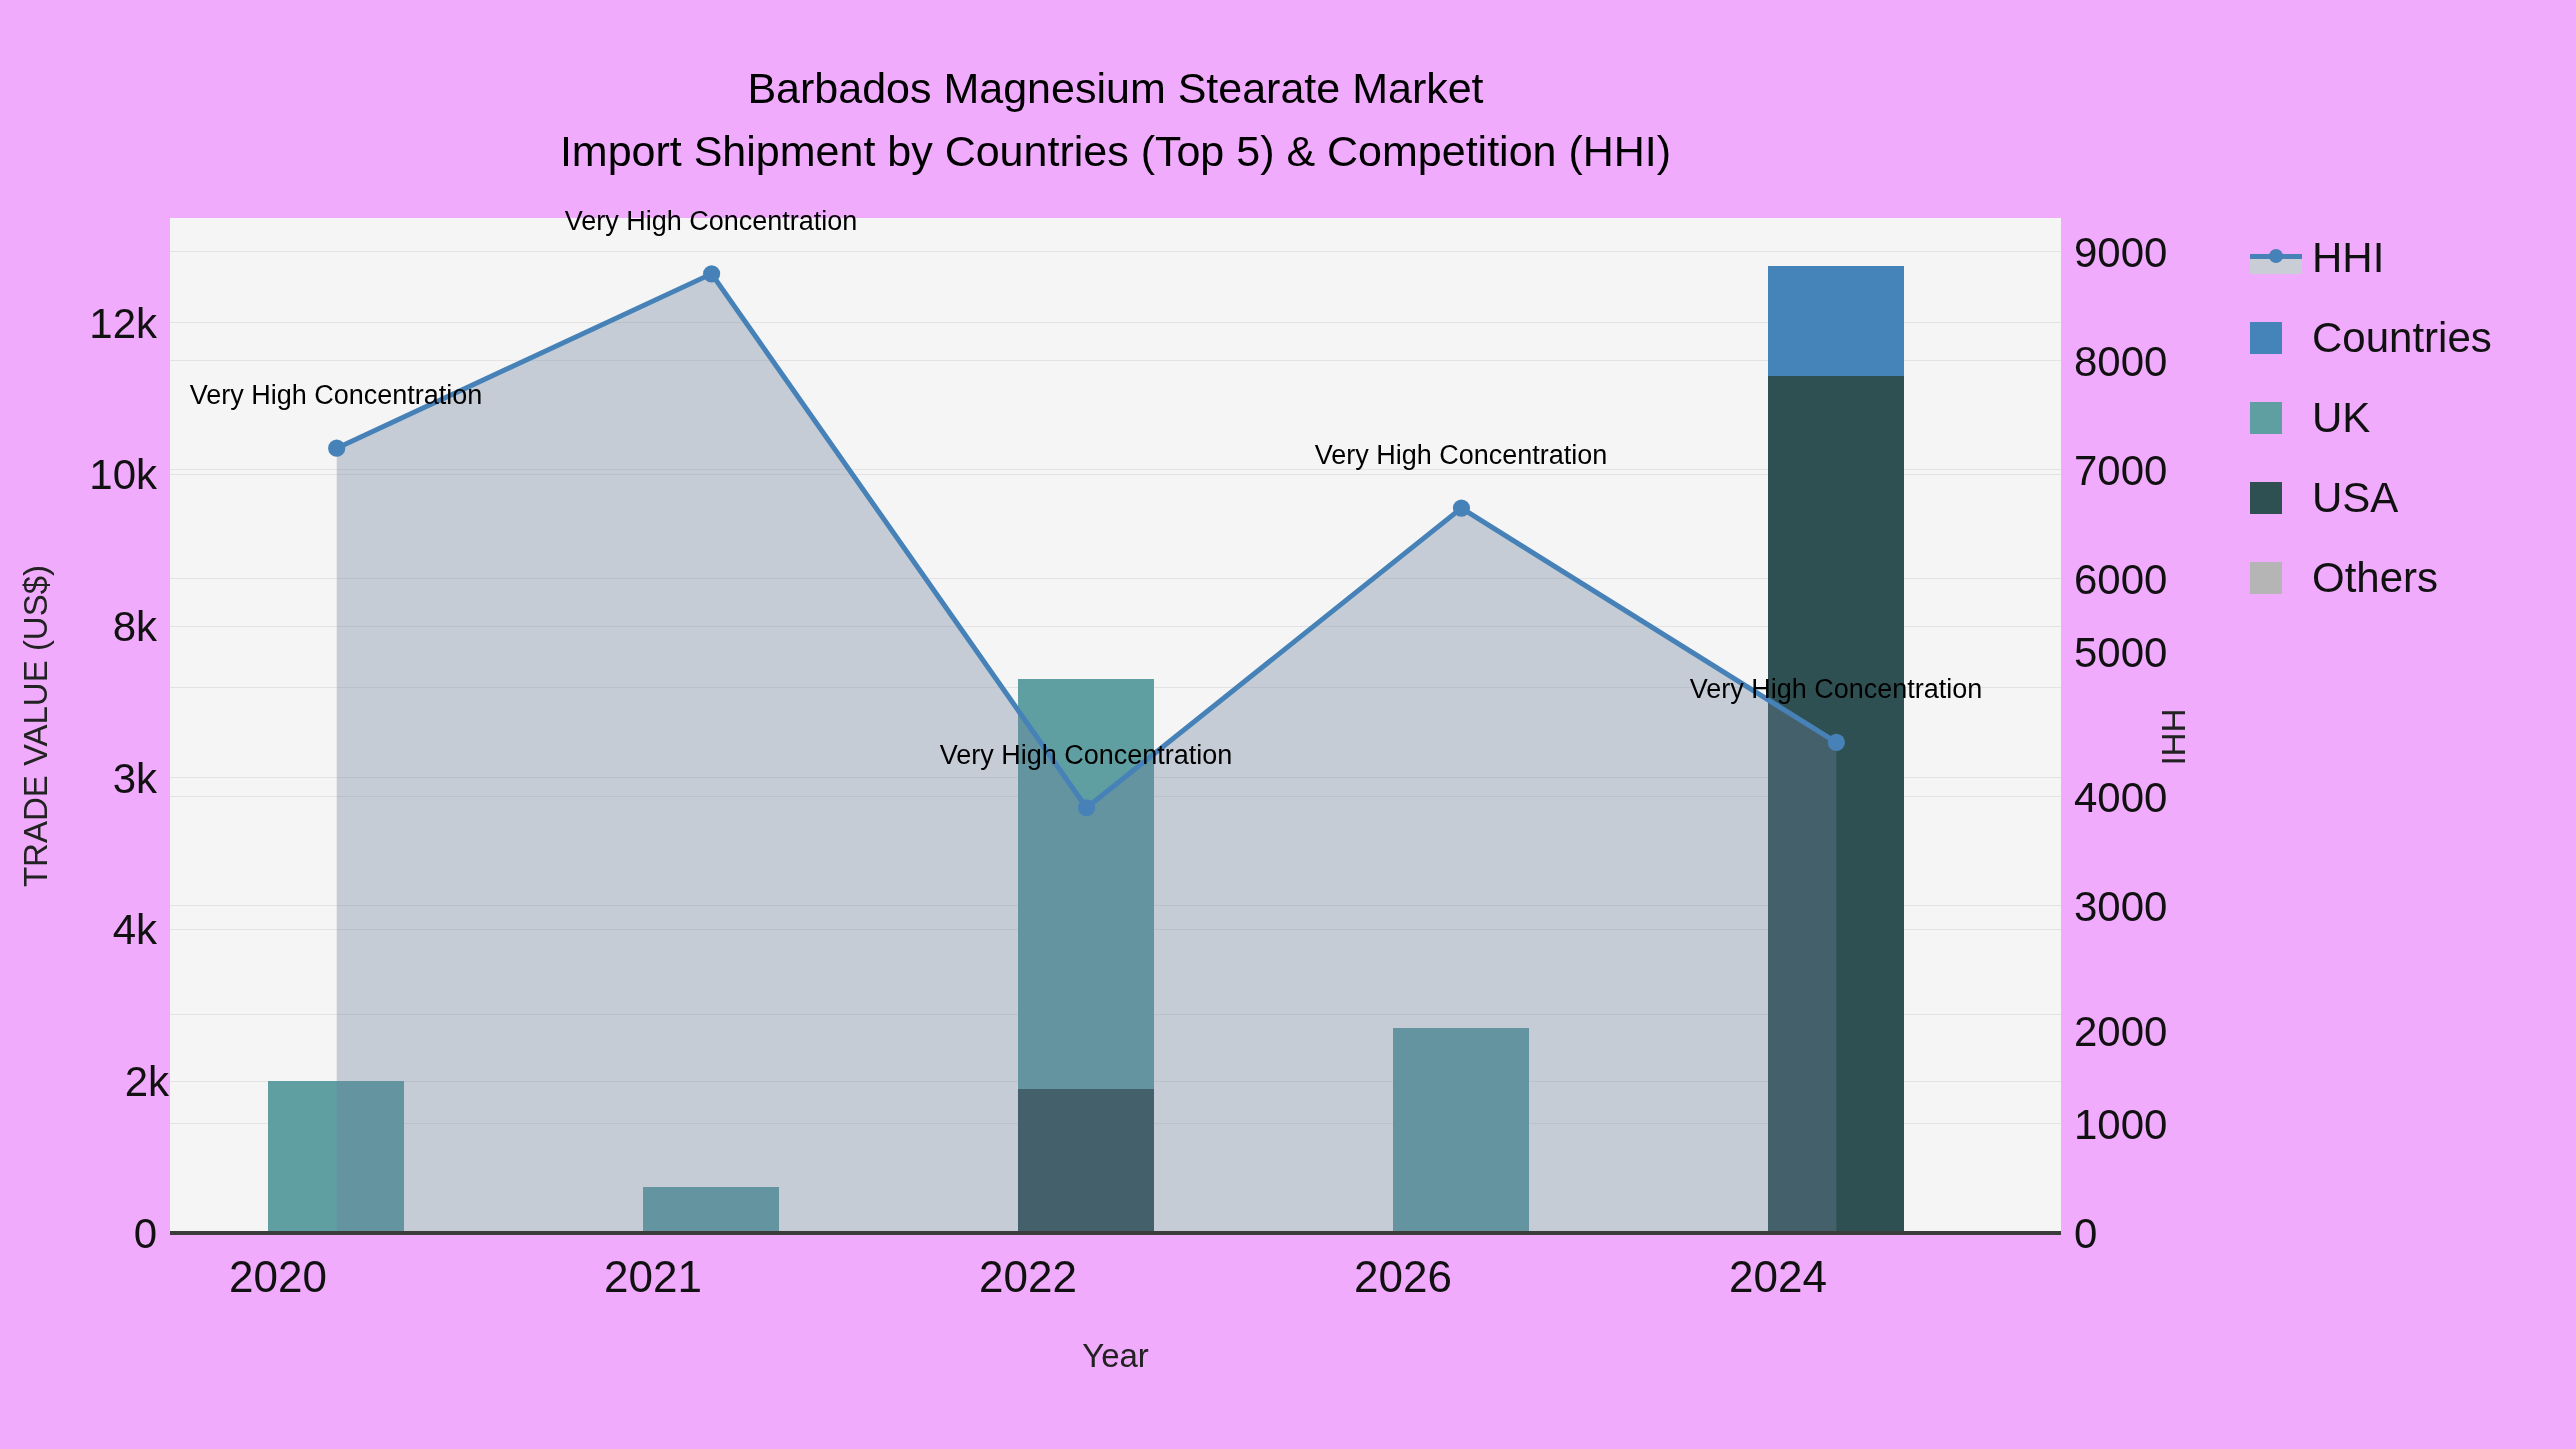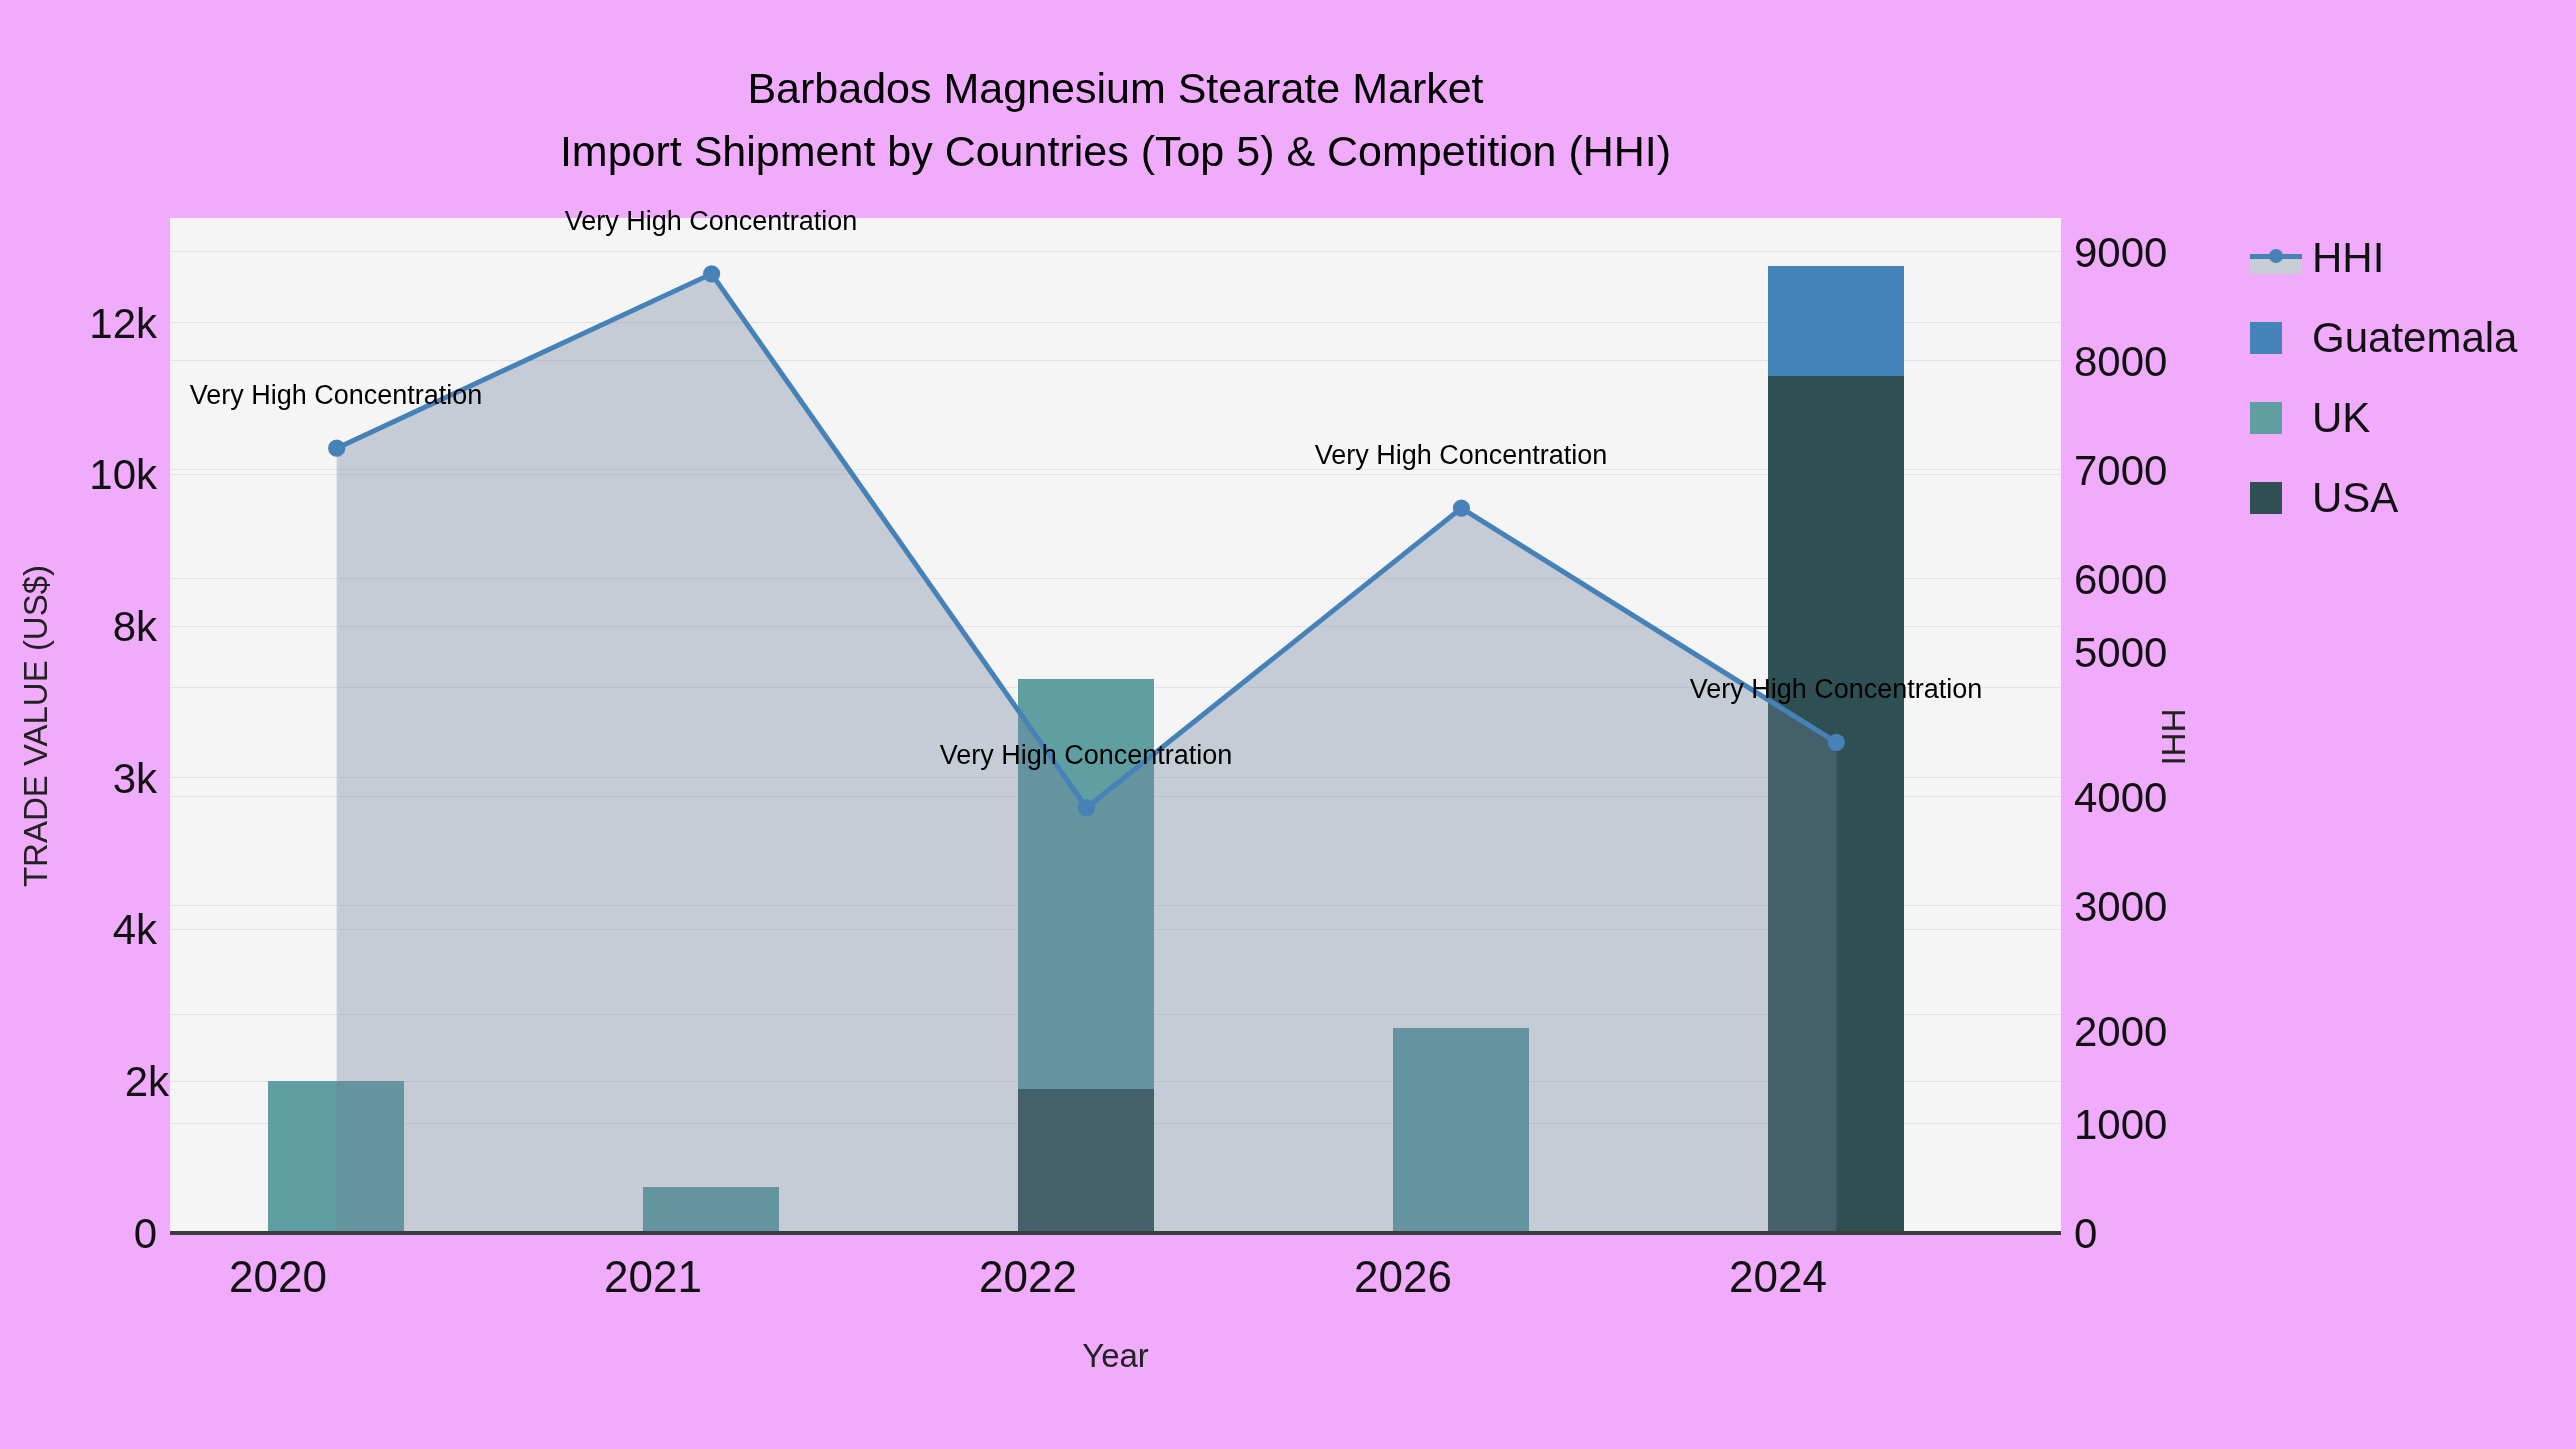--- a/index.html
+++ b/index.html
@@ -52,33 +52,39 @@
         <div class="hhi-area-sample"></div>
         <div class="hhi-line-sample" id="hhi-line-sample" style="background: rgb(70, 130, 184);"></div>
         <div class="hhi-dot-sample" id="hhi-dot-sample" style="background: rgb(70, 130, 184);"></div>
       </div>
       <div class="legend-label">HHI</div>
     </div>
     <div class="legend-row">
       <div class="legend-swatch-box">
           <div class="legend-square" id="sw-guatemala" style="background: rgb(68, 132, 184);"></div>
         </div>
-      <div class="legend-label">Guatemala</div>
+      <div class="legend-label">Countries</div>
     </div>
     <div class="legend-row">
       <div class="legend-swatch-box">
           <div class="legend-square" id="sw-uk" style="background: rgb(95, 159, 161);"></div>
         </div>
       <div class="legend-label">UK</div>
     </div>
     <div class="legend-row">
       <div class="legend-swatch-box">
           <div class="legend-square" id="sw-usa" style="background: rgb(47, 80, 82);"></div>
         </div>
       <div class="legend-label">USA</div>
+    </div>
+    <div class="legend-row">
+      <div class="legend-swatch-box">
+          <div class="legend-square" id="sw-others" style="background: rgb(181, 181, 181);"></div>
+        </div>
+      <div class="legend-label">Others</div>
     </div>
   </div>
 <div class="plot-bg" style="left: 170px; top: 218px; width: 1891px; height: 1015px; background: rgb(245, 245, 245);"></div>
     <div class="gridline" style="left: 170px; width: 1891px; top: 1081px; background: rgb(227, 227, 227);"></div>
     <div class="gridline" style="left: 170px; width: 1891px; top: 929px; background: rgb(227, 227, 227);"></div>
     <div class="gridline" style="left: 170px; width: 1891px; top: 777px; background: rgb(227, 227, 227);"></div>
     <div class="gridline" style="left: 170px; width: 1891px; top: 626px; background: rgb(227, 227, 227);"></div>
     <div class="gridline" style="left: 170px; width: 1891px; top: 474px; background: rgb(227, 227, 227);"></div>
     <div class="gridline" style="left: 170px; width: 1891px; top: 322px; background: rgb(227, 227, 227);"></div>
     <div class="gridline" style="left: 170px; width: 1891px; top: 1123px; background: rgb(227, 227, 227);"></div>

